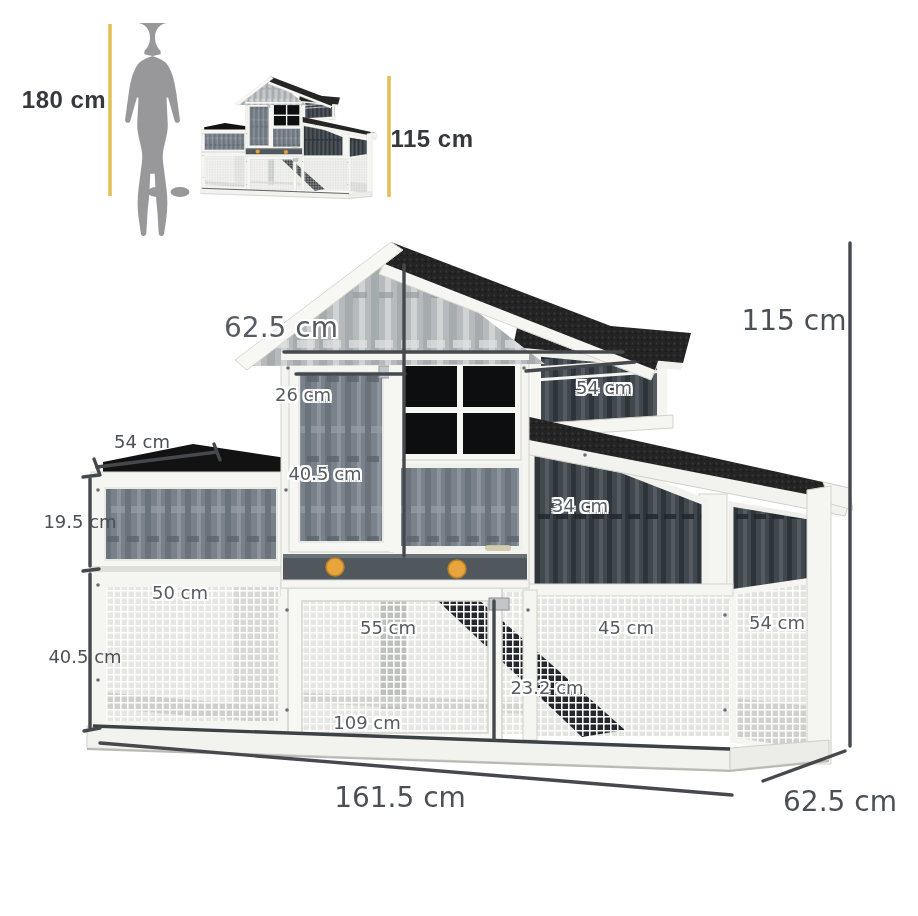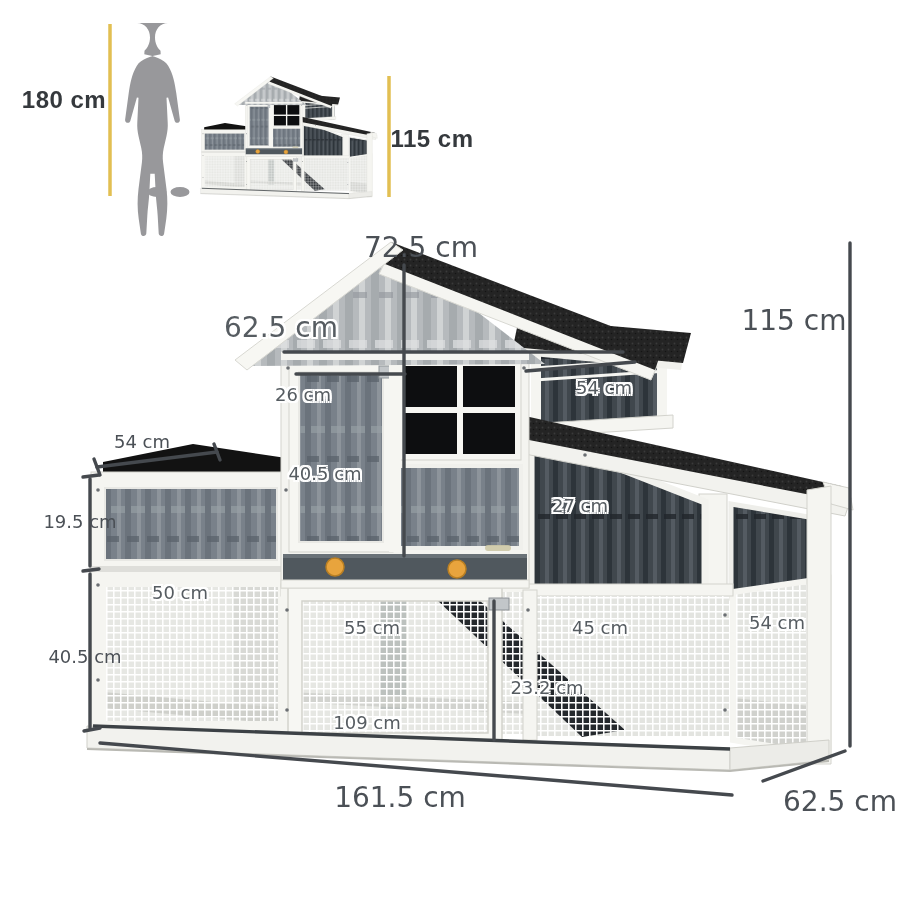--- a/index.html
+++ b/index.html
@@ -198,32 +198,31 @@
       <line x1="84" y1="731" x2="100" y2="728"></line>
       <line x1="494" y1="601" x2="494" y2="740"></line>
       <line x1="100" y1="743" x2="732" y2="795"></line>
       <line x1="763" y1="781" x2="845" y2="751"></line>
     </g>
   </svg>
 
   <span class="cmp" style="left:64px;top:100px">180 cm</span>
   <span class="cmp" style="left:432px;top:139px">115 cm</span>
 
-  <span class="dim big" style="left:421px;top:247px">72.5 cm</span>
   <span class="dim big outline" style="left:281px;top:327px">62.5 cm</span>
   <span class="dim outline" style="left:303px;top:394px">26 cm</span>
   <span class="dim outline" style="left:604px;top:387px">54 cm</span>
   <span class="dim big" style="left:794px;top:320px">115 cm</span>
   <span class="dim" style="left:142px;top:441px">54 cm</span>
   <span class="dim outline" style="left:325px;top:473px">40.5 cm</span>
-  <span class="dim outline" style="left:580px;top:505px">27 cm</span>
+  <span class="dim outline" style="left:580px;top:505px">34 cm</span>
   <span class="dim" style="left:80px;top:521px">19.5 cm</span>
   <span class="dim outline" style="left:180px;top:592px">50 cm</span>
-  <span class="dim outline" style="left:372px;top:627px">55 cm</span>
-  <span class="dim outline" style="left:600px;top:627px">45 cm</span>
+  <span class="dim outline" style="left:388px;top:627px">55 cm</span>
+  <span class="dim outline" style="left:626px;top:627px">45 cm</span>
   <span class="dim outline" style="left:777px;top:622px">54 cm</span>
   <span class="dim" style="left:85px;top:656px">40.5 cm</span>
   <span class="dim outline" style="left:547px;top:687px">23.2 cm</span>
   <span class="dim outline" style="left:367px;top:722px">109 cm</span>
   <span class="dim big" style="left:400px;top:797px">161.5 cm</span>
   <span class="dim big" style="left:840px;top:801px">62.5 cm</span>
 
 </div>
 
 </body></html>

